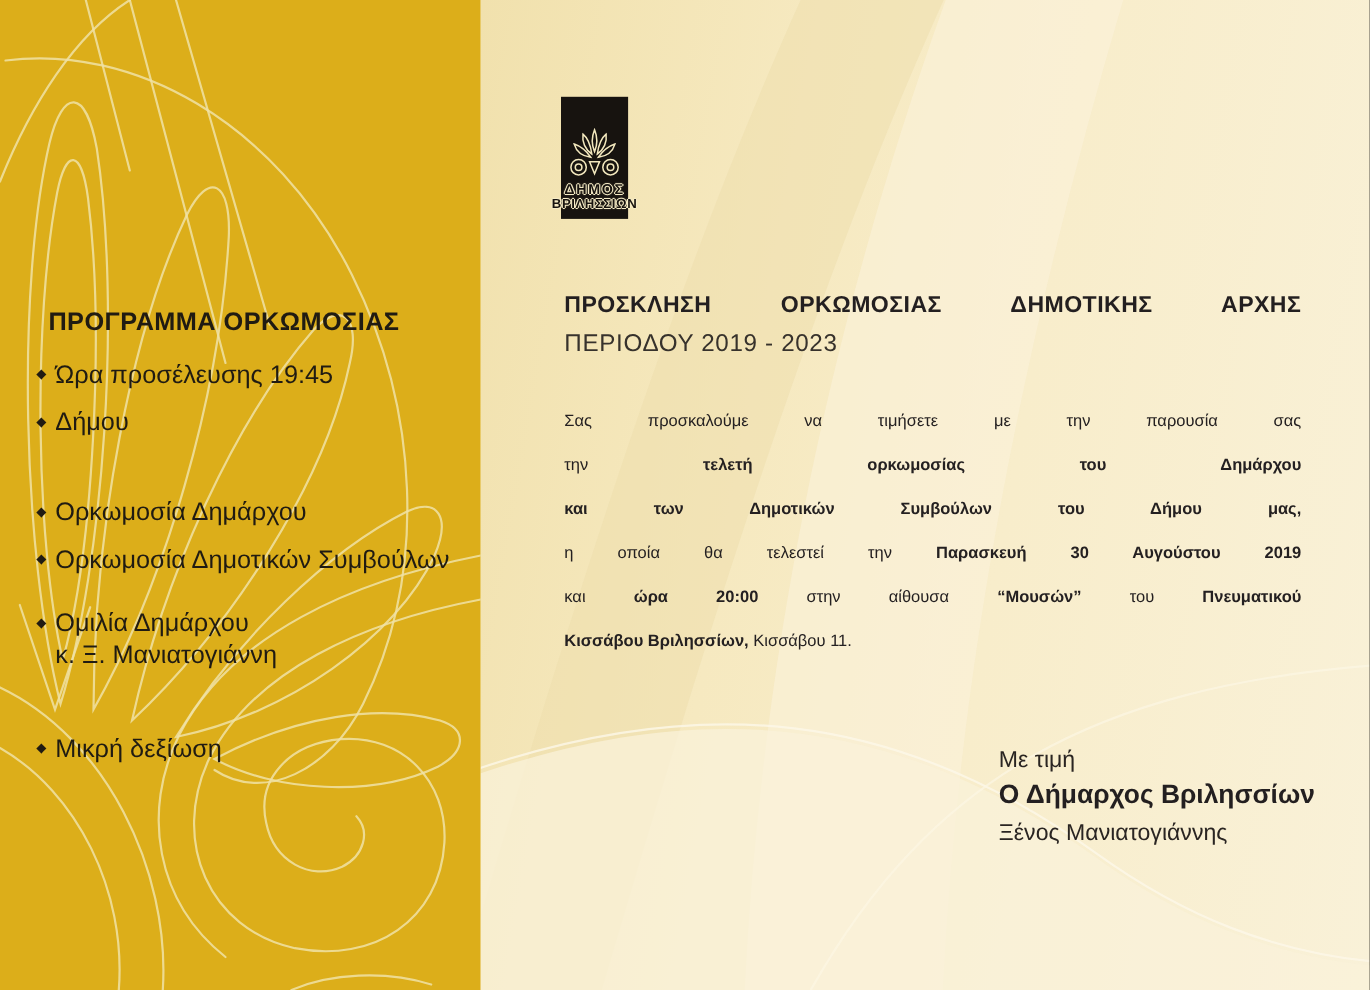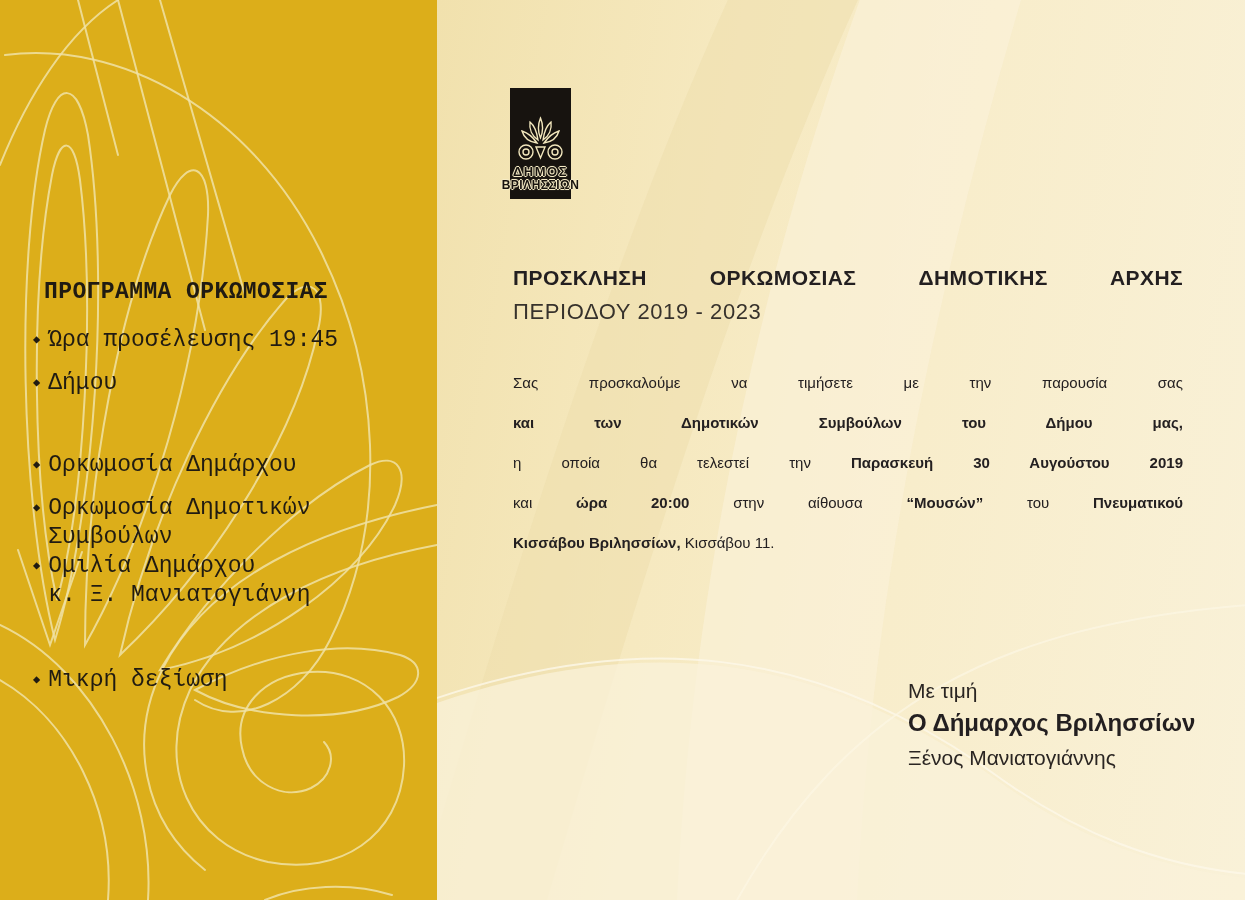--- a/index.html
+++ b/index.html
@@ -7,21 +7,21 @@
     position:relative;width:1245px;height:900px;overflow:hidden;
     font-family:"Liberation Sans","DejaVu Sans",sans-serif;
     background:#f8ecc4;
   }
   
   .left-panel{
     position:absolute;left:0;top:0;width:437px;height:900px;
     background:#dcae1a;overflow:hidden;
   }
   .left-panel svg{position:absolute;left:0;top:0;}
-  .program{position:absolute;left:0;top:0;width:437px;height:900px;font-family:Liberation Mono, monospace;}
+  .program{position:absolute;left:0;top:0;width:437px;height:900px;}
   .program-heading{
     position:absolute;left:44px;top:279px;
     font-size:23px;font-weight:bold;color:#201b12;letter-spacing:.4px;
   }
   .program-item{
     position:absolute;left:33px;display:flex;align-items:flex-start;
     font-size:23px;color:#201b12;line-height:29px;
   }
   .program-item .bullet{
     font-size:12px;line-height:29px;margin-right:8px;color:#201b12;flex:0 0 auto;
@@ -166,20 +166,24 @@
     </div>
 
     <div class="inv-title">ΠΡΟΣΚΛΗΣΗ ΟΡΚΩΜΟΣΙΑΣ ΔΗΜΟΤΙΚΗΣ ΑΡΧΗΣ</div>
     <div class="inv-subtitle">ΠΕΡΙΟΔΟΥ 2019 - 2023</div>
 
     <div class="inv-body">
       <div class="inv-line">
         <span class="seg-light">Σας προσκαλούμε να τιμήσετε με την παρουσία σας</span>
       </div>
       <div class="inv-line">
+        <span class="seg-light">την</span>
+        <span class="seg-bold">τελετή ορκωμοσίας του Δημάρχου</span>
+      </div>
+      <div class="inv-line">
         <span class="seg-bold">και των Δημοτικών Συμβούλων του Δήμου μας,</span>
       </div>
       <div class="inv-line">
         <span class="seg-light">η οποία θα τελεστεί την</span>
         <span class="seg-bold">Παρασκευή 30 Αυγούστου 2019</span>
       </div>
       <div class="inv-line">
         <span class="seg-light">και</span>
         <span class="seg-bold">ώρα 20:00</span>
         <span class="seg-light">στην αίθουσα</span>

